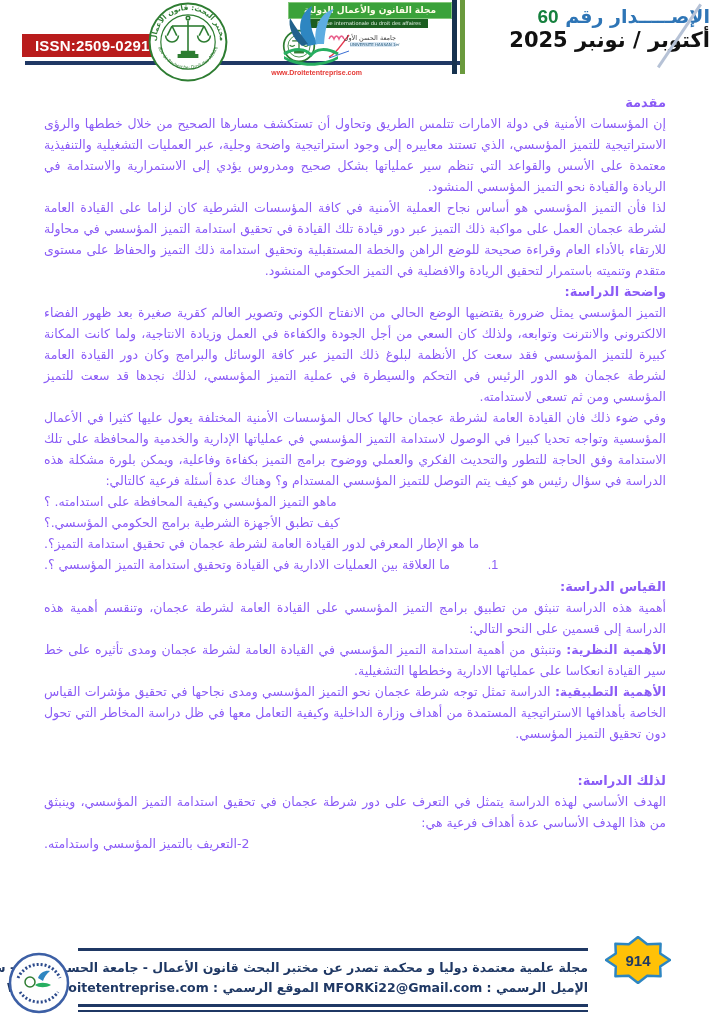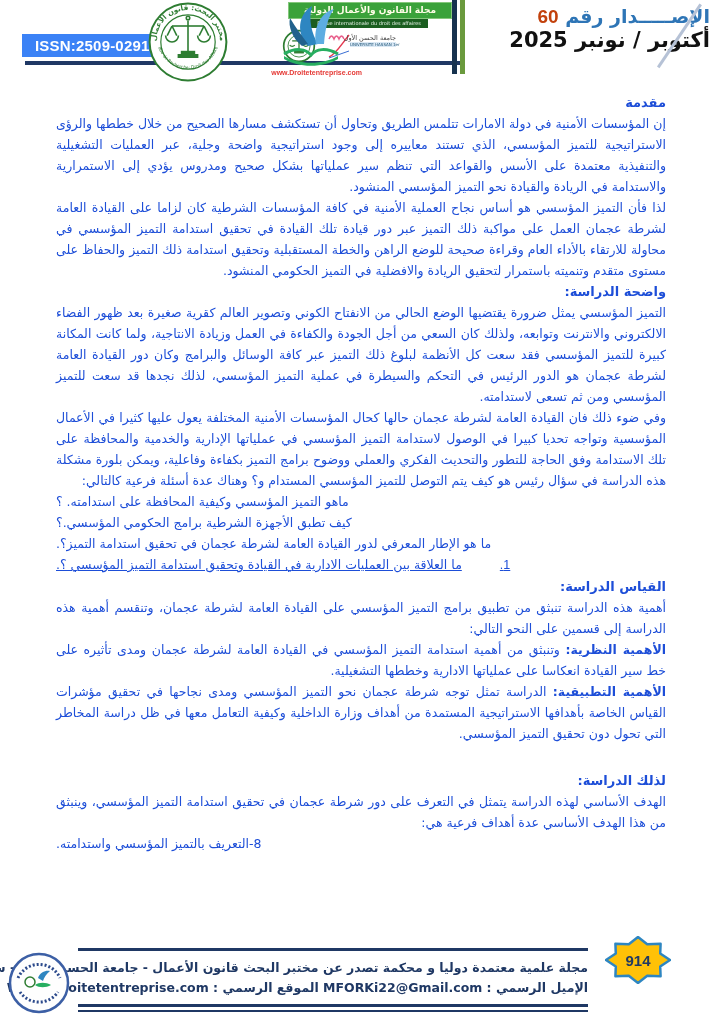--- a/index.html
+++ b/index.html
@@ -1,19 +1,19 @@
 <!DOCTYPE html>
 <html lang="ar"><head>
 <meta charset="utf-8">
 <style>
   html,body{margin:0;padding:0;background:#e8e8e8;}
   .page{position:relative;width:724px;height:1024px;background:#ffffff;overflow:hidden;
         font-family:"DejaVu Sans",sans-serif;direction:rtl;}
   
-  .issn-pill{position:absolute;left:22px;top:34px;background:#3b82f6;color:#fff;
+  .issn-pill{position:absolute;left:22px;top:34px;background:#b91c1c;color:#fff;
 ateral    border-radius:16px;padding:3px 13px;font-size:15px;font-weight:bold;direction:ltr;
     font-family:"Liberation Sans",sans-serif;letter-spacing:.2px;}
   .header-rule{position:absolute;left:25px;top:61px;width:437px;height:4px;background:#1f3864;}
   .seal{position:absolute;left:148px;top:2px;width:80px;height:80px;}
   .journal-logo{position:absolute;left:278px;top:2px;width:180px;height:74px;}
   .jl-banner{position:absolute;right:6px;top:0;width:162px;height:15px;background:#3aa23a;
     border:1px solid #84c77b;color:#fffde7;font-size:9px;font-weight:bold;text-align:center;
     line-height:14px;white-space:nowrap;overflow:hidden;}
   .jl-banner-fr{position:absolute;right:30px;top:17px;width:118px;height:9px;background:#1b5e20;
     color:#e8f5e9;font-size:5px;text-align:center;line-height:9px;direction:ltr;white-space:nowrap;overflow:hidden;}
@@ -22,31 +22,31 @@
   .jl-uni{position:absolute;right:62px;top:32px;width:46px;text-align:right;}
   .jl-uni .ar{font-size:6.5px;color:#444;white-space:nowrap;}
   .jl-uni .fr{font-size:4px;color:#1a5276;background:#dbe9f5;direction:ltr;white-space:nowrap;}
   .jl-bird{position:absolute;left:2px;top:2px;width:62px;height:66px;}
   .jl-url{position:absolute;right:96px;bottom:0;font-size:7px;font-weight:bold;color:#e53935;
     direction:ltr;white-space:nowrap;font-family:"Liberation Sans",sans-serif;}
   .vbar-navy{position:absolute;left:452px;top:0;width:5px;height:74px;background:#17324f;}
   .vbar-green{position:absolute;left:460px;top:0;width:5px;height:74px;background:#6a9a3d;}
   .issue-block{position:absolute;left:470px;top:5px;width:240px;text-align:right;}
   .issue-line1{font-size:19px;font-weight:bold;color:#2e75b6;white-space:nowrap;}
-  .issue-line1 .num{color:#c2410c;font-family:"Liberation Sans",sans-serif;}
+  .issue-line1 .num{color:#15803d;font-family:"Liberation Sans",sans-serif;}
   .issue-line2{font-size:21px;font-weight:bold;color:#111;padding-left:60px;white-space:nowrap;}
   .slash{position:absolute;left:658px;top:66px;width:76px;height:2.5px;background:#b6c2d6;
     transform:rotate(-56deg);transform-origin:0 50%;}
   
-  .article{position:absolute;right:58px;left:56px;top:92px;font-size:12.5px;line-height:21px;
-    color:#1d4ed8;text-align:justify;}
+  .article{position:absolute;right:58px;left:44px;top:92px;font-size:12.5px;line-height:21px;
+    color:#8b5cf6;text-align:justify;}
   .article p{margin:0;}
   .article .h{font-weight:bold;font-size:13px;}
   .article .q{text-align:left;}
-  .numbered{padding-right:26px;text-decoration:underline;}
+  .numbered{padding-right:26px;}
   .numbered .num{font-family:"Liberation Sans",sans-serif;margin-left:38px;}
   .lead{font-weight:bold;margin-top:37px;}
   .gap-top{margin-top:26px !important;}
   
   .footer-center{position:absolute;left:78px;width:510px;top:948px;text-align:center;color:#1f3864;}
   .f-rule-top{height:3px;background:#1f3864;margin-bottom:7px;}
   .f-line{font-size:12.5px;font-weight:bold;line-height:20px;white-space:nowrap;}
   .f-rule-bot{height:3px;border-top:3px solid #1f3864;border-bottom:2px solid #1f3864;margin-top:6px;}
   .badge{position:absolute;left:605px;top:936px;width:66px;height:48px;}
   .stamp{position:absolute;left:8px;top:952px;width:62px;height:62px;}
@@ -142,21 +142,21 @@
     <p class="q">ماهو التميز المؤسسي وكيفية المحافظة على استدامته. ؟</p>
     <p class="q">كيف تطبق الأجهزة الشرطية برامج الحكومي المؤسسي.؟</p>
     <p class="q">ما هو الإطار المعرفي لدور القيادة العامة لشرطة عجمان في تحقيق استدامة التميز؟.</p>
     <p class="q numbered"><span class="num">1.</span><span>ما العلاقة بين العمليات الادارية في القيادة وتحقيق استدامة التميز المؤسسي ؟.</span></p>
     <p class="h">القياس الدراسة:</p>
     <p>أهمية هذه الدراسة تنبثق من تطبيق برامج التميز المؤسسي على القيادة العامة لشرطة عجمان، وتنقسم أهمية هذه الدراسة إلى قسمين على النحو التالي:</p>
     <p><span class="lead">الأهمية النظرية:</span><span> وتنبثق من أهمية استدامة التميز المؤسسي في القيادة العامة لشرطة عجمان ومدى تأثيره على خط سير القيادة انعكاسا على عملياتها الادارية وخططها التشغيلية.</span></p>
     <p><span class="lead">الأهمية التطبيقية:</span><span> الدراسة تمثل توجه شرطة عجمان نحو التميز المؤسسي ومدى نجاحها في تحقيق مؤشرات القياس الخاصة بأهدافها الاستراتيجية المستمدة من أهداف وزارة الداخلية وكيفية التعامل معها في ظل دراسة المخاطر التي تحول دون تحقيق التميز المؤسسي.</span></p>
     <p class="h gap-top">لذلك الدراسة:</p>
     <p>الهدف الأساسي لهذه الدراسة يتمثل في التعرف على دور شرطة عجمان في تحقيق استدامة التميز المؤسسي، وينبثق من هذا الهدف الأساسي عدة أهداف فرعية هي:</p>
-    <p class="q">8-التعريف بالتميز المؤسسي واستدامته.</p>
+    <p class="q">2-التعريف بالتميز المؤسسي واستدامته.</p>
   </div>
 
   <div class="footer-center">
     <div class="f-rule-top"></div>
     <div class="f-line">مجلة علمية معتمدة دوليا و محكمة تصدر عن مختبر البحث قانون الأعمال - جامعة الحسن الأول - سطات - المغرب</div>
     <div class="f-line latin">الإميل الرسمي :  MFORKi22@Gmail.com الموقع الرسمي : WWW.Droitetentreprise.com</div>
     <div class="f-rule-bot"></div>
   </div>
 
   <svg class="badge" viewBox="0 0 66 48">

